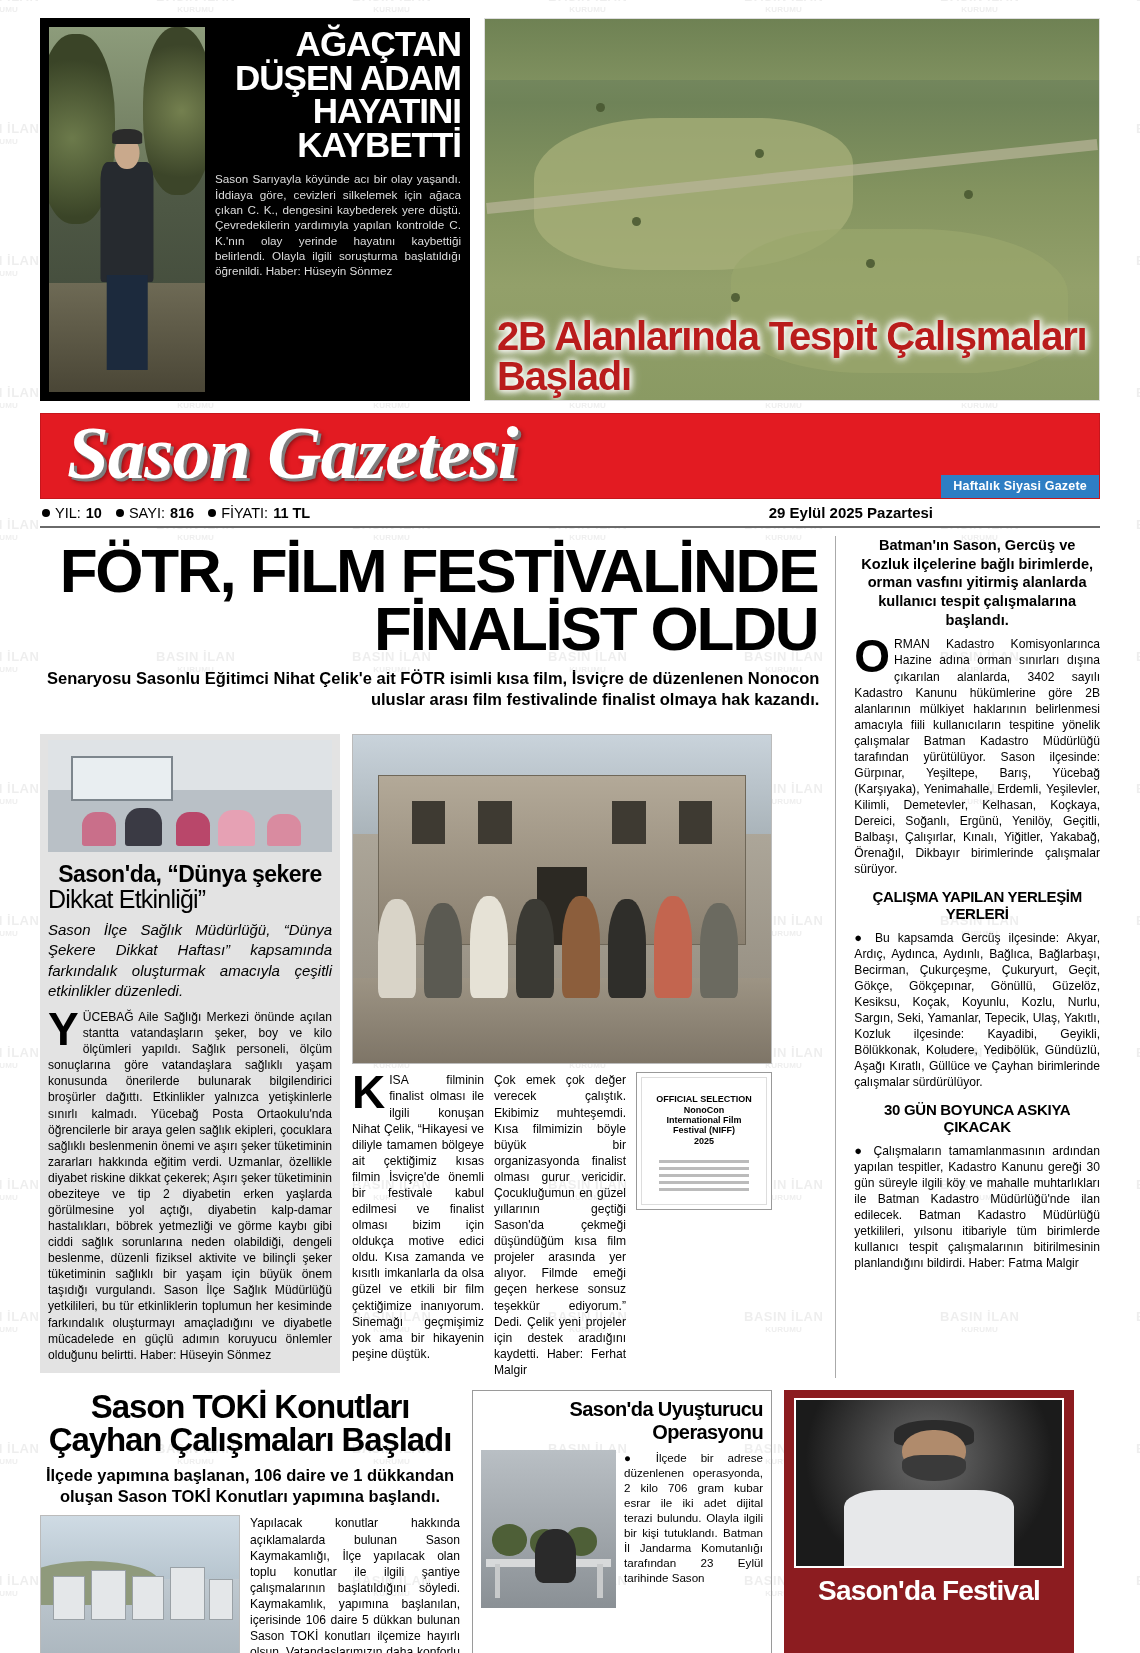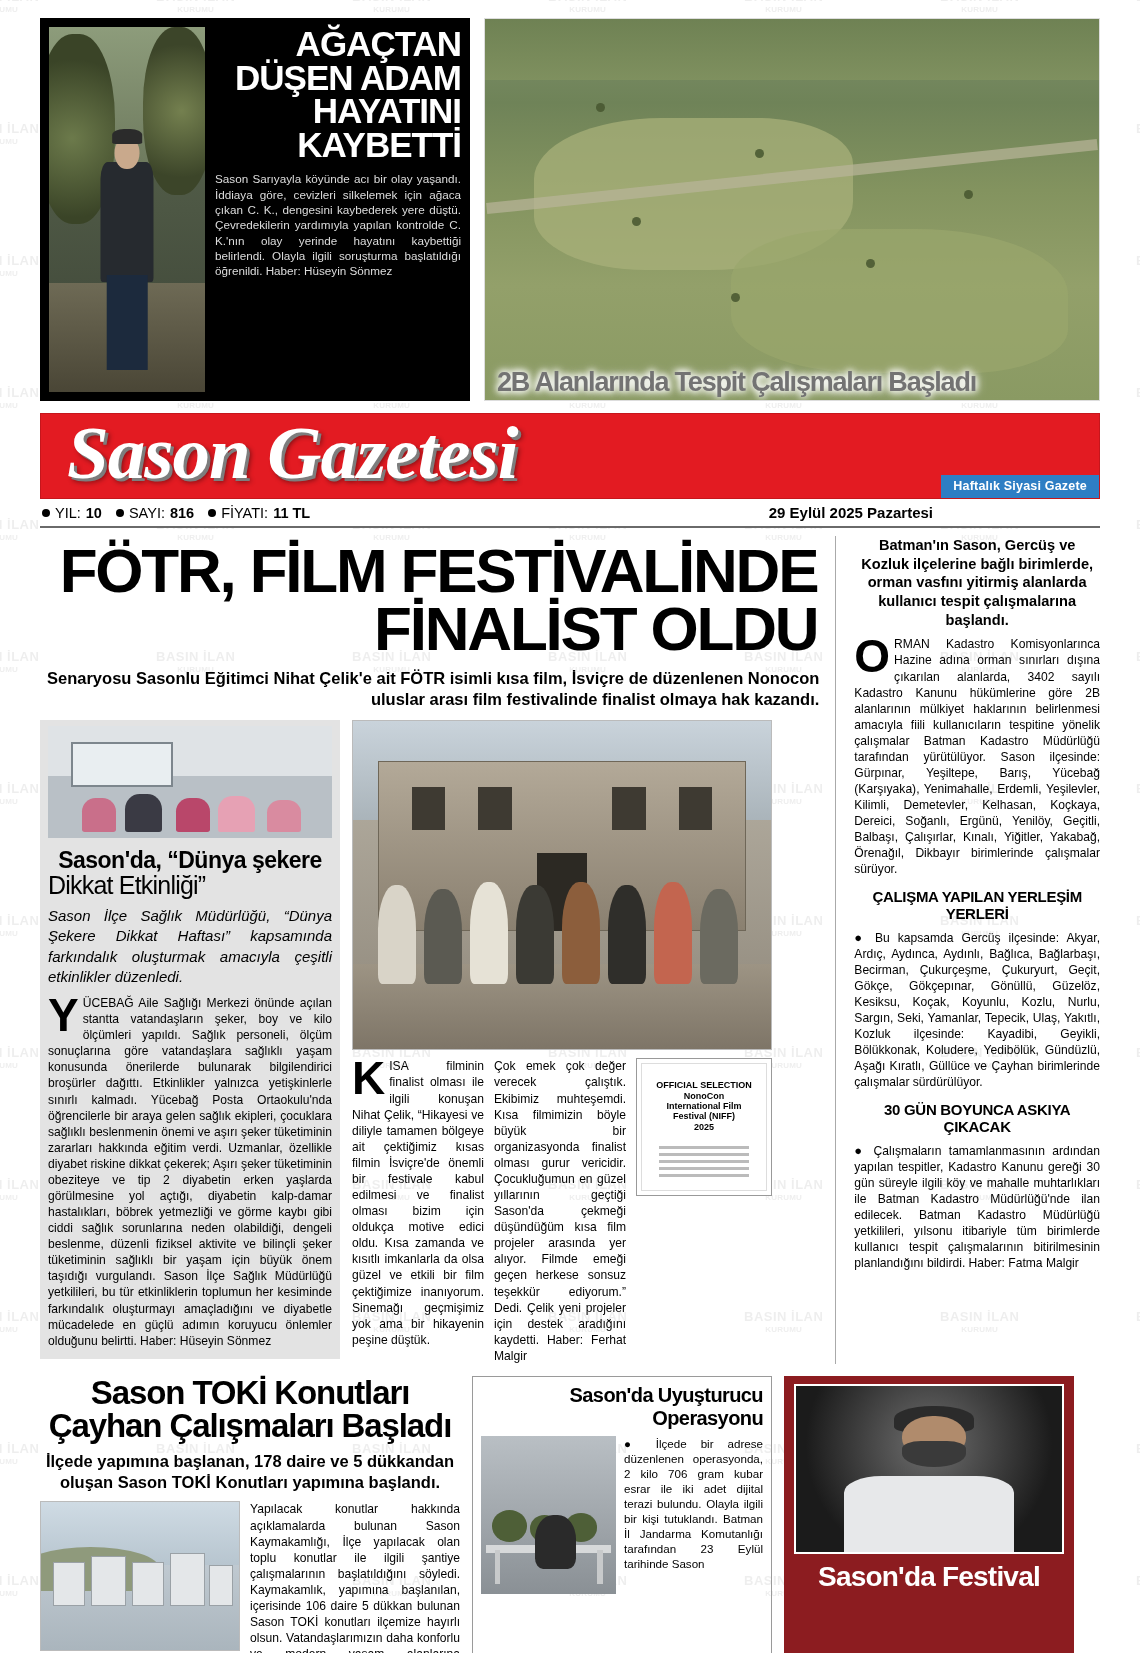--- a/index.html
+++ b/index.html
@@ -58,21 +58,21 @@
 
   .topright { flex:1; position:relative; overflow:hidden; border:1px solid #ddd;}
   .aerial{position:absolute;inset:0;background:linear-gradient(#7d8f6a 0%,#6f8358 22%,#83935f 45%,#93a06a 70%,#8a9a63 100%);}
   .aerial .band1{position:absolute;top:0;left:0;right:0;height:16%;background:linear-gradient(#6d8051,#80915f);opacity:.9;}
   .aerial .field{position:absolute;top:26%;left:8%;width:52%;height:40%;background:#a8b07a;border-radius:40% 30% 45% 35%;opacity:.75;}
   .aerial .field2{position:absolute;top:55%;left:40%;width:55%;height:38%;background:#9aa76c;border-radius:35% 45% 30% 40%;opacity:.7;}
   .aerial .road{position:absolute;top:40%;left:0;width:100%;height:3%;background:#b9b59a;transform:rotate(-6deg);opacity:.7;}
   .aerial .dot{position:absolute;width:9px;height:9px;border-radius:50%;background:#46562f;opacity:.85;}
   .top-head-wrap{position:absolute;left:12px;right:10px;bottom:4px;z-index:3;}
   .top-head{
-    font-weight:bold; font-size:27px; line-height:1.0; color:#737373;
+    font-weight:bold; font-size:40px; line-height:1.0; color:#b91c1c;
     letter-spacing:-1.2px; text-shadow:0 0 7px #fff, 0 0 7px #fff, 0 0 12px #fff;
   }
 
   
   .masthead{
     margin-top:12px; background:#e31b22; position:relative; height:86px; z-index:2;
     border:1px solid #c5161c;
   }
   .masthead .title{
     position:absolute; left:26px; top:-4px;
@@ -346,21 +346,21 @@
         <div class="date">29 Eylül 2025 Pazartesi</div>
       </div>
     </div>
   </div>
 
   <div class="mid" style="margin-top:8px;">
     <div style="width:864px;">
       <div class="mainhead">FÖTR, FİLM FESTİVALİNDE FİNALİST OLDU</div>
       <div class="mainsub">Senaryosu Sasonlu Eğitimci Nihat Çelik'e ait FÖTR isimli kısa film, İsviçre de düzenlenen Nonocon uluslar arası film festivalinde finalist olmaya hak kazandı.</div>
 
-      <div style="display:flex;gap:12px;margin-top:10px;">
+      <div style="display:flex;gap:12px;margin-top:24px;">
 
         <div class="col-left">
           <div class="sugar-card">
             <div class="sugar-photo">
               <div class="wall"></div>
               <div class="board"></div>
               <div class="p" style="left:12%;width:12%;height:30%;background:#c96f8a;"></div>
               <div class="p" style="left:27%;width:13%;height:34%;background:#3a3a44;"></div>
               <div class="p" style="left:45%;width:12%;height:30%;background:#b9476a;"></div>
               <div class="p" style="left:60%;width:13%;height:32%;background:#e6a1b4;"></div>
@@ -430,21 +430,21 @@
       <div class="r-item"><span class="bu">●</span> <span>Bu kapsamda Gercüş ilçesinde: Akyar, Ardıç, Aydınca, Aydınlı, Bağlıca, Bağlarbaşı, Becirman, Çukurçeşme, Çukuryurt, Geçit, Gökçe, Gökçepınar, Gönüllü, Güzelöz, Kesiksu, Koçak, Koyunlu, Kozlu, Nurlu, Sargın, Seki, Yamanlar, Tepecik, Ulaş, Yakıtlı, Kozluk ilçesinde: Kayadibi, Geyikli, Bölükkonak, Koludere, Yedibölük, Gündüzlü, Aşağı Kıratlı, Güllüce ve Çayhan birimlerinde çalışmalar sürdürülüyor.</span></div>
       <div class="r-sub">30 GÜN BOYUNCA ASKIYA ÇIKACAK</div>
       <div class="r-item"><span class="bu">●</span> <span>Çalışmaların tamamlanmasının ardından yapılan tespitler, Kadastro Kanunu gereği 30 gün süreyle ilgili köy ve mahalle muhtarlıkları ile Batman Kadastro Müdürlüğü'nde ilan edilecek. Batman Kadastro Müdürlüğü yetkilileri, yılsonu itibariyle tüm birimlerde kullanıcı tespit çalışmalarının bitirilmesinin planlandığını bildirdi. Haber: Fatma Malgir</span></div>
     </div>
   </div>
 
   <div class="bottom">
 
     <div class="b-left">
       <div class="toki-h">Sason TOKİ Konutları Çayhan Çalışmaları Başladı</div>
-      <div class="toki-sub">İlçede yapımına başlanan, 178 daire ve 5 dükkandan oluşan Sason TOKİ Konutları yapımına başlandı.</div>
+      <div class="toki-sub">İlçede yapımına başlanan, 106 daire ve 1 dükkandan oluşan Sason TOKİ Konutları yapımına başlandı.</div>
       <div class="toki-row">
         <div class="toki-photo">
           <div class="tp-sky"></div>
             <div class="tp-hill"></div>
           <div class="tp-b" style="left:6%;top:40%;width:16%;height:30%"></div>
           <div class="tp-b" style="left:25%;top:36%;width:18%;height:34%"></div>
           <div class="tp-b" style="left:46%;top:40%;width:16%;height:30%"></div>
           <div class="tp-b" style="left:65%;top:34%;width:18%;height:36%"></div>
           <div class="tp-b" style="left:85%;top:42%;width:12%;height:28%"></div>
         </div>

